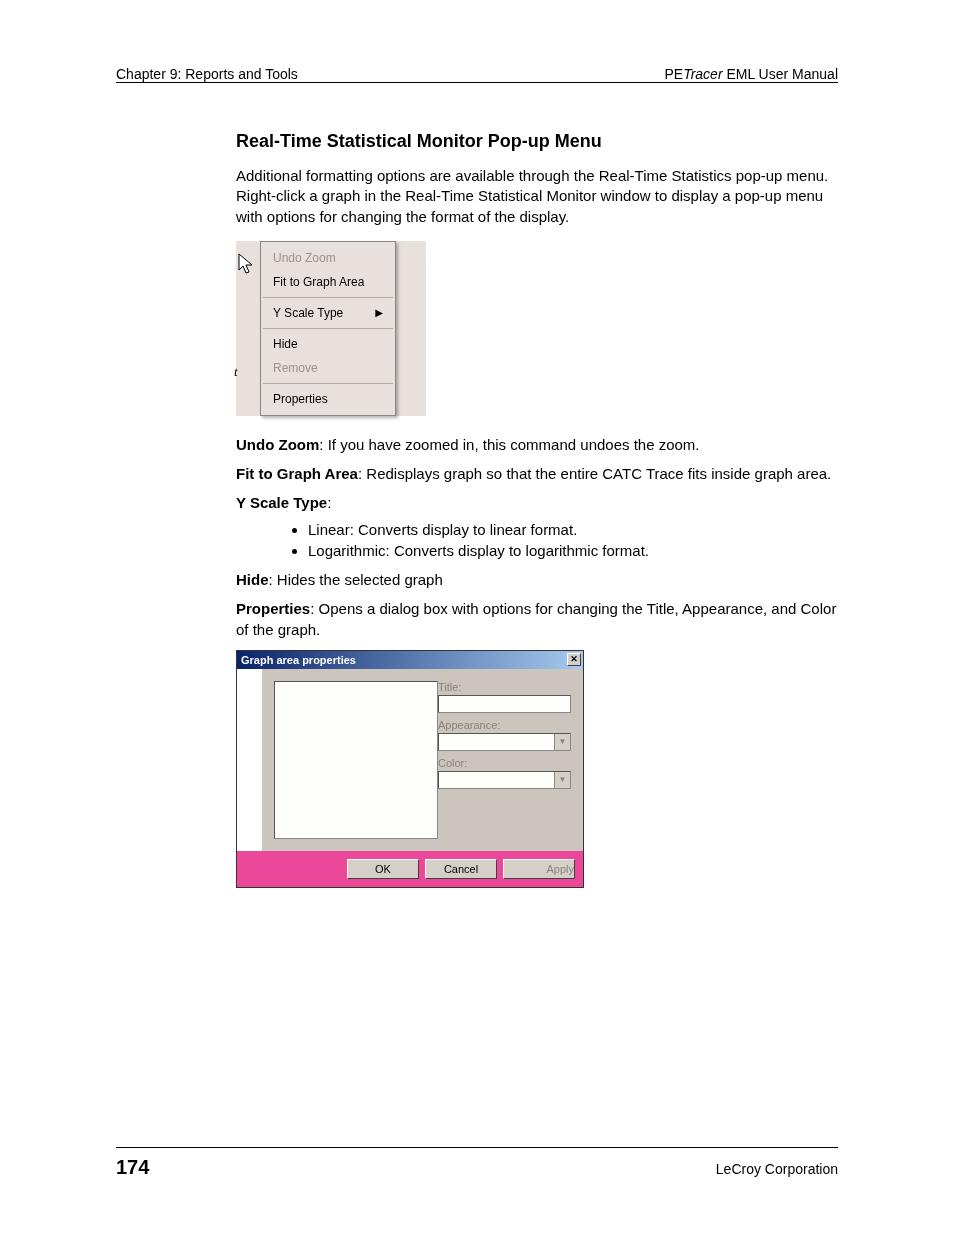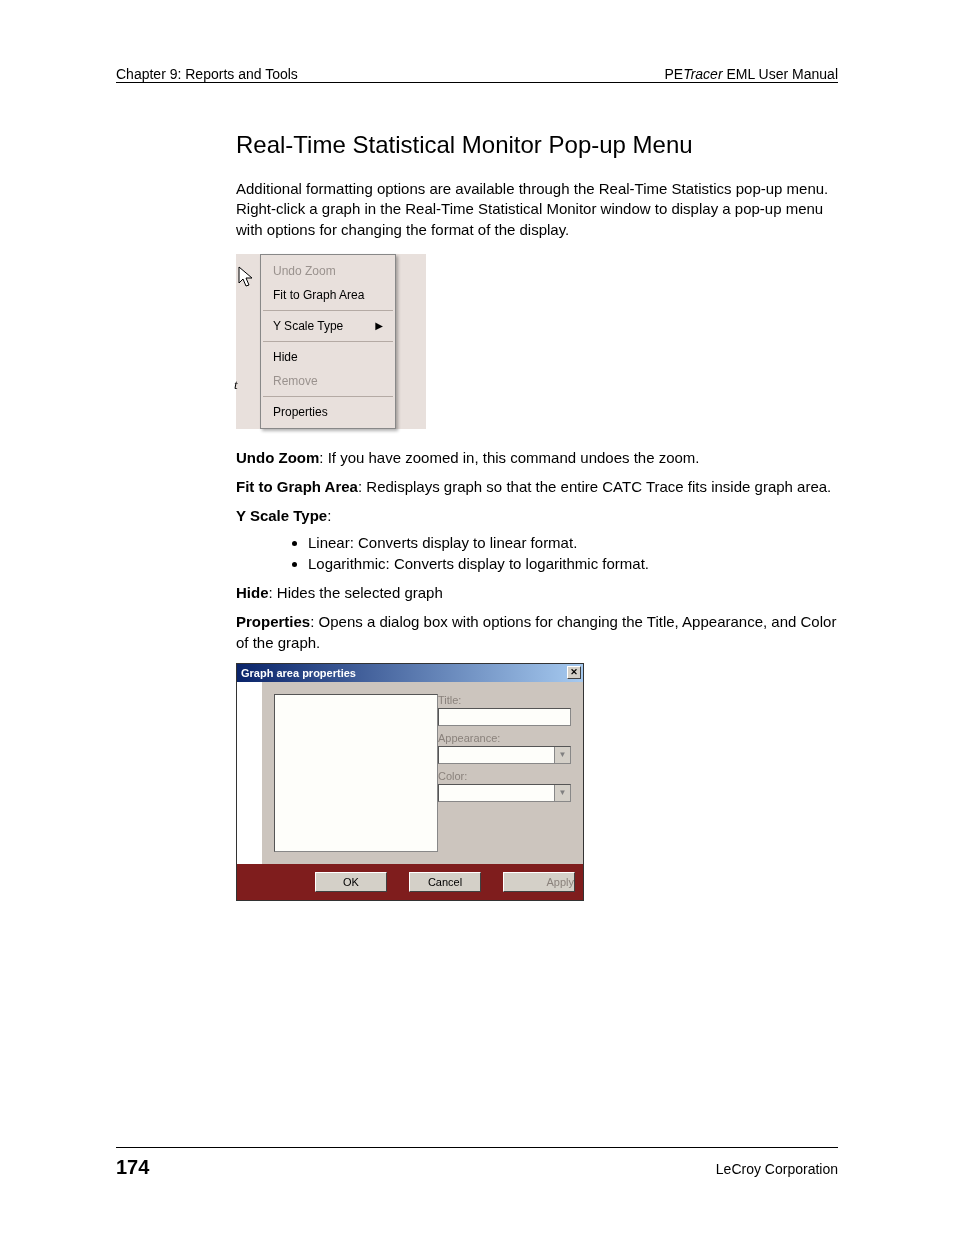--- a/index.html
+++ b/index.html
@@ -19,23 +19,23 @@
     justify-content: space-between;
     font-size: 14px;
     border-bottom: 1px solid #000;
   }
   .header-right span.italic { font-style: italic; }
   .content {
     margin-left: 120px;
     margin-top: 48px;
   }
   h2 {
-    font-size: 24px;
-    font-weight: normal;
-    margin-bottom: 20px;
+    font-size: 18px;
+    font-weight: bold;
+    margin-bottom: 14px;
   }
   .para {
     font-size: 15px;
     line-height: 1.35;
     margin-bottom: 14px;
   }
   .desc-line {
     font-size: 15px;
     line-height: 1.4;
     margin-bottom: 8px;
@@ -167,25 +167,25 @@
     width: 16px;
     height: 100%;
     background: #d4d0c8;
     border-left: 1px solid #888;
     font-size: 8px;
     text-align: center;
     color: #808080;
     line-height: 16px;
   }
   .dialog-buttons {
-    background: #7f1d1d;
+    background: #ec4899;
     padding: 8px;
     display: flex;
     justify-content: flex-end;
-    gap: 22px;
+    gap: 6px;
   }
   .dlg-btn {
     width: 72px;
     height: 20px;
     background: #d4d0c8;
     border: 1px solid #fff;
     border-right-color: #404040;
     border-bottom-color: #404040;
     font-size: 11px;
     text-align: center;

